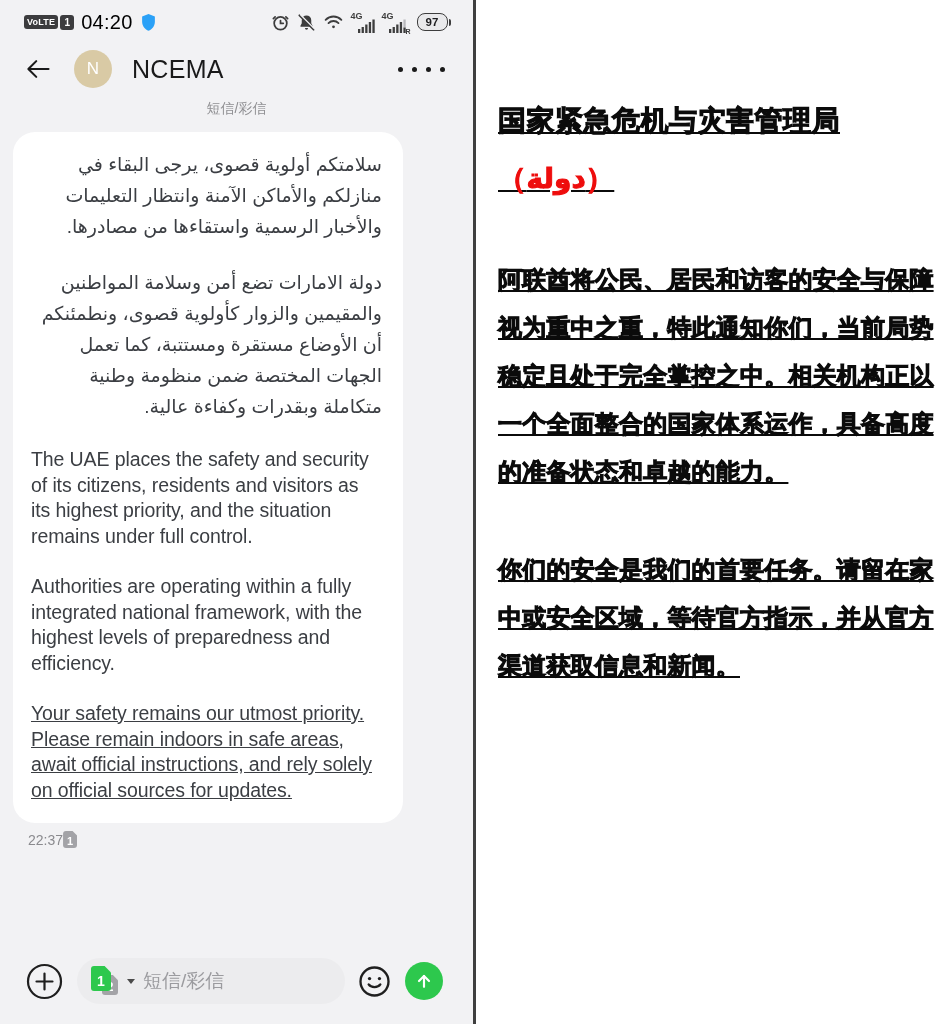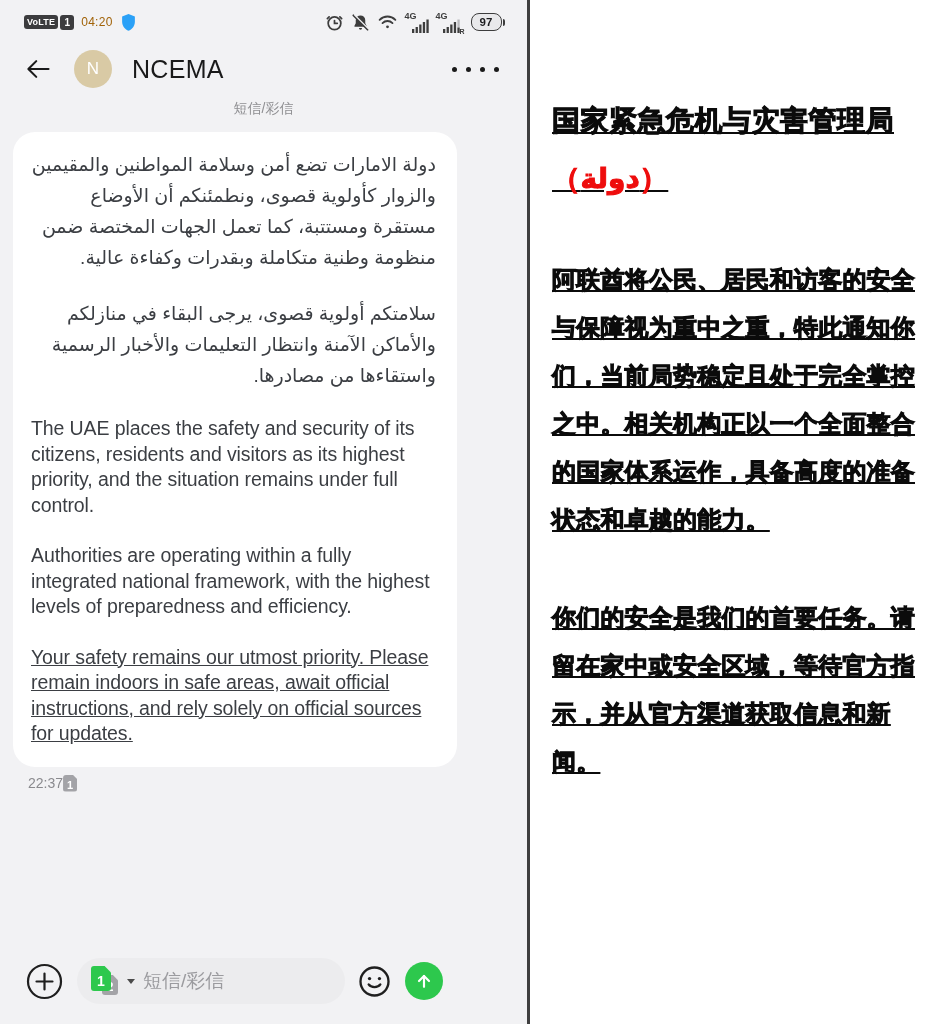--- a/index.html
+++ b/index.html
@@ -1,30 +1,30 @@
 <!DOCTYPE html>
 <html><head>
 <meta charset="utf-8">
 <style>
   * { margin:0; padding:0; box-sizing:border-box; }
   html,body { width:945px; height:1024px; overflow:hidden; }
   body { font-family:"Liberation Sans","DejaVu Sans",sans-serif; display:flex; background:#fff; }
 
   
-  .phone { width:530px; height:1024px; background:#f2f2f4; border-right:3px solid #3f3f3f;
+  .phone { width:476px; height:1024px; background:#f2f2f4; border-right:3px solid #3f3f3f;
            display:flex; flex-direction:column; flex-shrink:0; }
 
   .statusbar { height:34px; display:flex; align-items:center; justify-content:space-between;
                padding:10px 22px 0 24px; color:#3d3d3d; }
   .sb-left, .sb-right { display:flex; align-items:center; gap:7px; }
   .volte-wrap { display:flex; align-items:center; gap:2px; }
   .volte { background:#3c3c3e; color:#fff; font-size:9px; font-weight:bold; border-radius:3px; padding:2px 3px; letter-spacing:.2px; }
   .volte-sim { background:#3c3c3e; color:#fff; font-size:10px; font-weight:bold; border-radius:3px;
                width:14px; height:15px; display:flex; align-items:center; justify-content:center; }
-  .sb-time { font-size:12px; color:#a16207; font-weight:500; letter-spacing:.3px; }
+  .sb-time { font-size:20px; color:#000000; font-weight:500; letter-spacing:.3px; }
   .net { position:relative; width:24px; height:21px; }
   .net .gtxt { position:absolute; top:-1px; left:0; font-size:9px; font-weight:bold; color:#3d3d3d; }
   .net svg { position:absolute; bottom:0; right:0; }
   .net .rtxt { position:absolute; bottom:-2px; right:-5px; font-size:7px; font-weight:bold; color:#3d3d3d; }
   .battery { display:flex; align-items:center; }
   .bat-body { border:1.5px solid #3d3d3d; border-radius:8px; width:31px; height:18px; background:#e9e9eb;
               display:flex; align-items:center; justify-content:center; font-size:11.5px; font-weight:bold; color:#1c1c1e; }
   .bat-nub { width:2.5px; height:7px; background:#3d3d3d; border-radius:0 2px 2px 0; margin-left:1px; }
 
   .chat-header { display:flex; align-items:center; padding:16px 28px 8px 24px; }
@@ -155,22 +155,22 @@
         <i></i>
         <i></i>
     </button>
   </div>
 
   <div class="thread-meta">
     <div>短信/彩信</div>
   </div>
 
   <div class="bubble">
+    <p class="ar">سلامتكم أولوية قصوى، يرجى البقاء في منازلكم والأماكن الآمنة وانتظار التعليمات والأخبار الرسمية واستقاءها من مصادرها.</p>
     <p class="ar">دولة الامارات تضع أمن وسلامة المواطنين والمقيمين والزوار كأولوية قصوى، ونطمئنكم أن الأوضاع مستقرة ومستتبة، كما تعمل الجهات المختصة ضمن منظومة وطنية متكاملة وبقدرات وكفاءة عالية.</p>
-    <p class="ar">سلامتكم أولوية قصوى، يرجى البقاء في منازلكم والأماكن الآمنة وانتظار التعليمات والأخبار الرسمية واستقاءها من مصادرها.</p>
     <p class="en">The UAE places the safety and security of its citizens, residents and visitors as its highest priority, and the situation remains under full control.</p>
     <p class="en">Authorities are operating  within a fully integrated national framework, with the highest levels of preparedness and efficiency.</p>
     <p class="en">Your safety remains our utmost priority. Please remain indoors in safe areas, await official instructions, and rely solely on official sources for updates.</p>
   </div>
 
   <div class="msg-time-row">
     <span>22:37</span>
     <span class="sim-shape msg-sim">1</span>
   </div>
 

